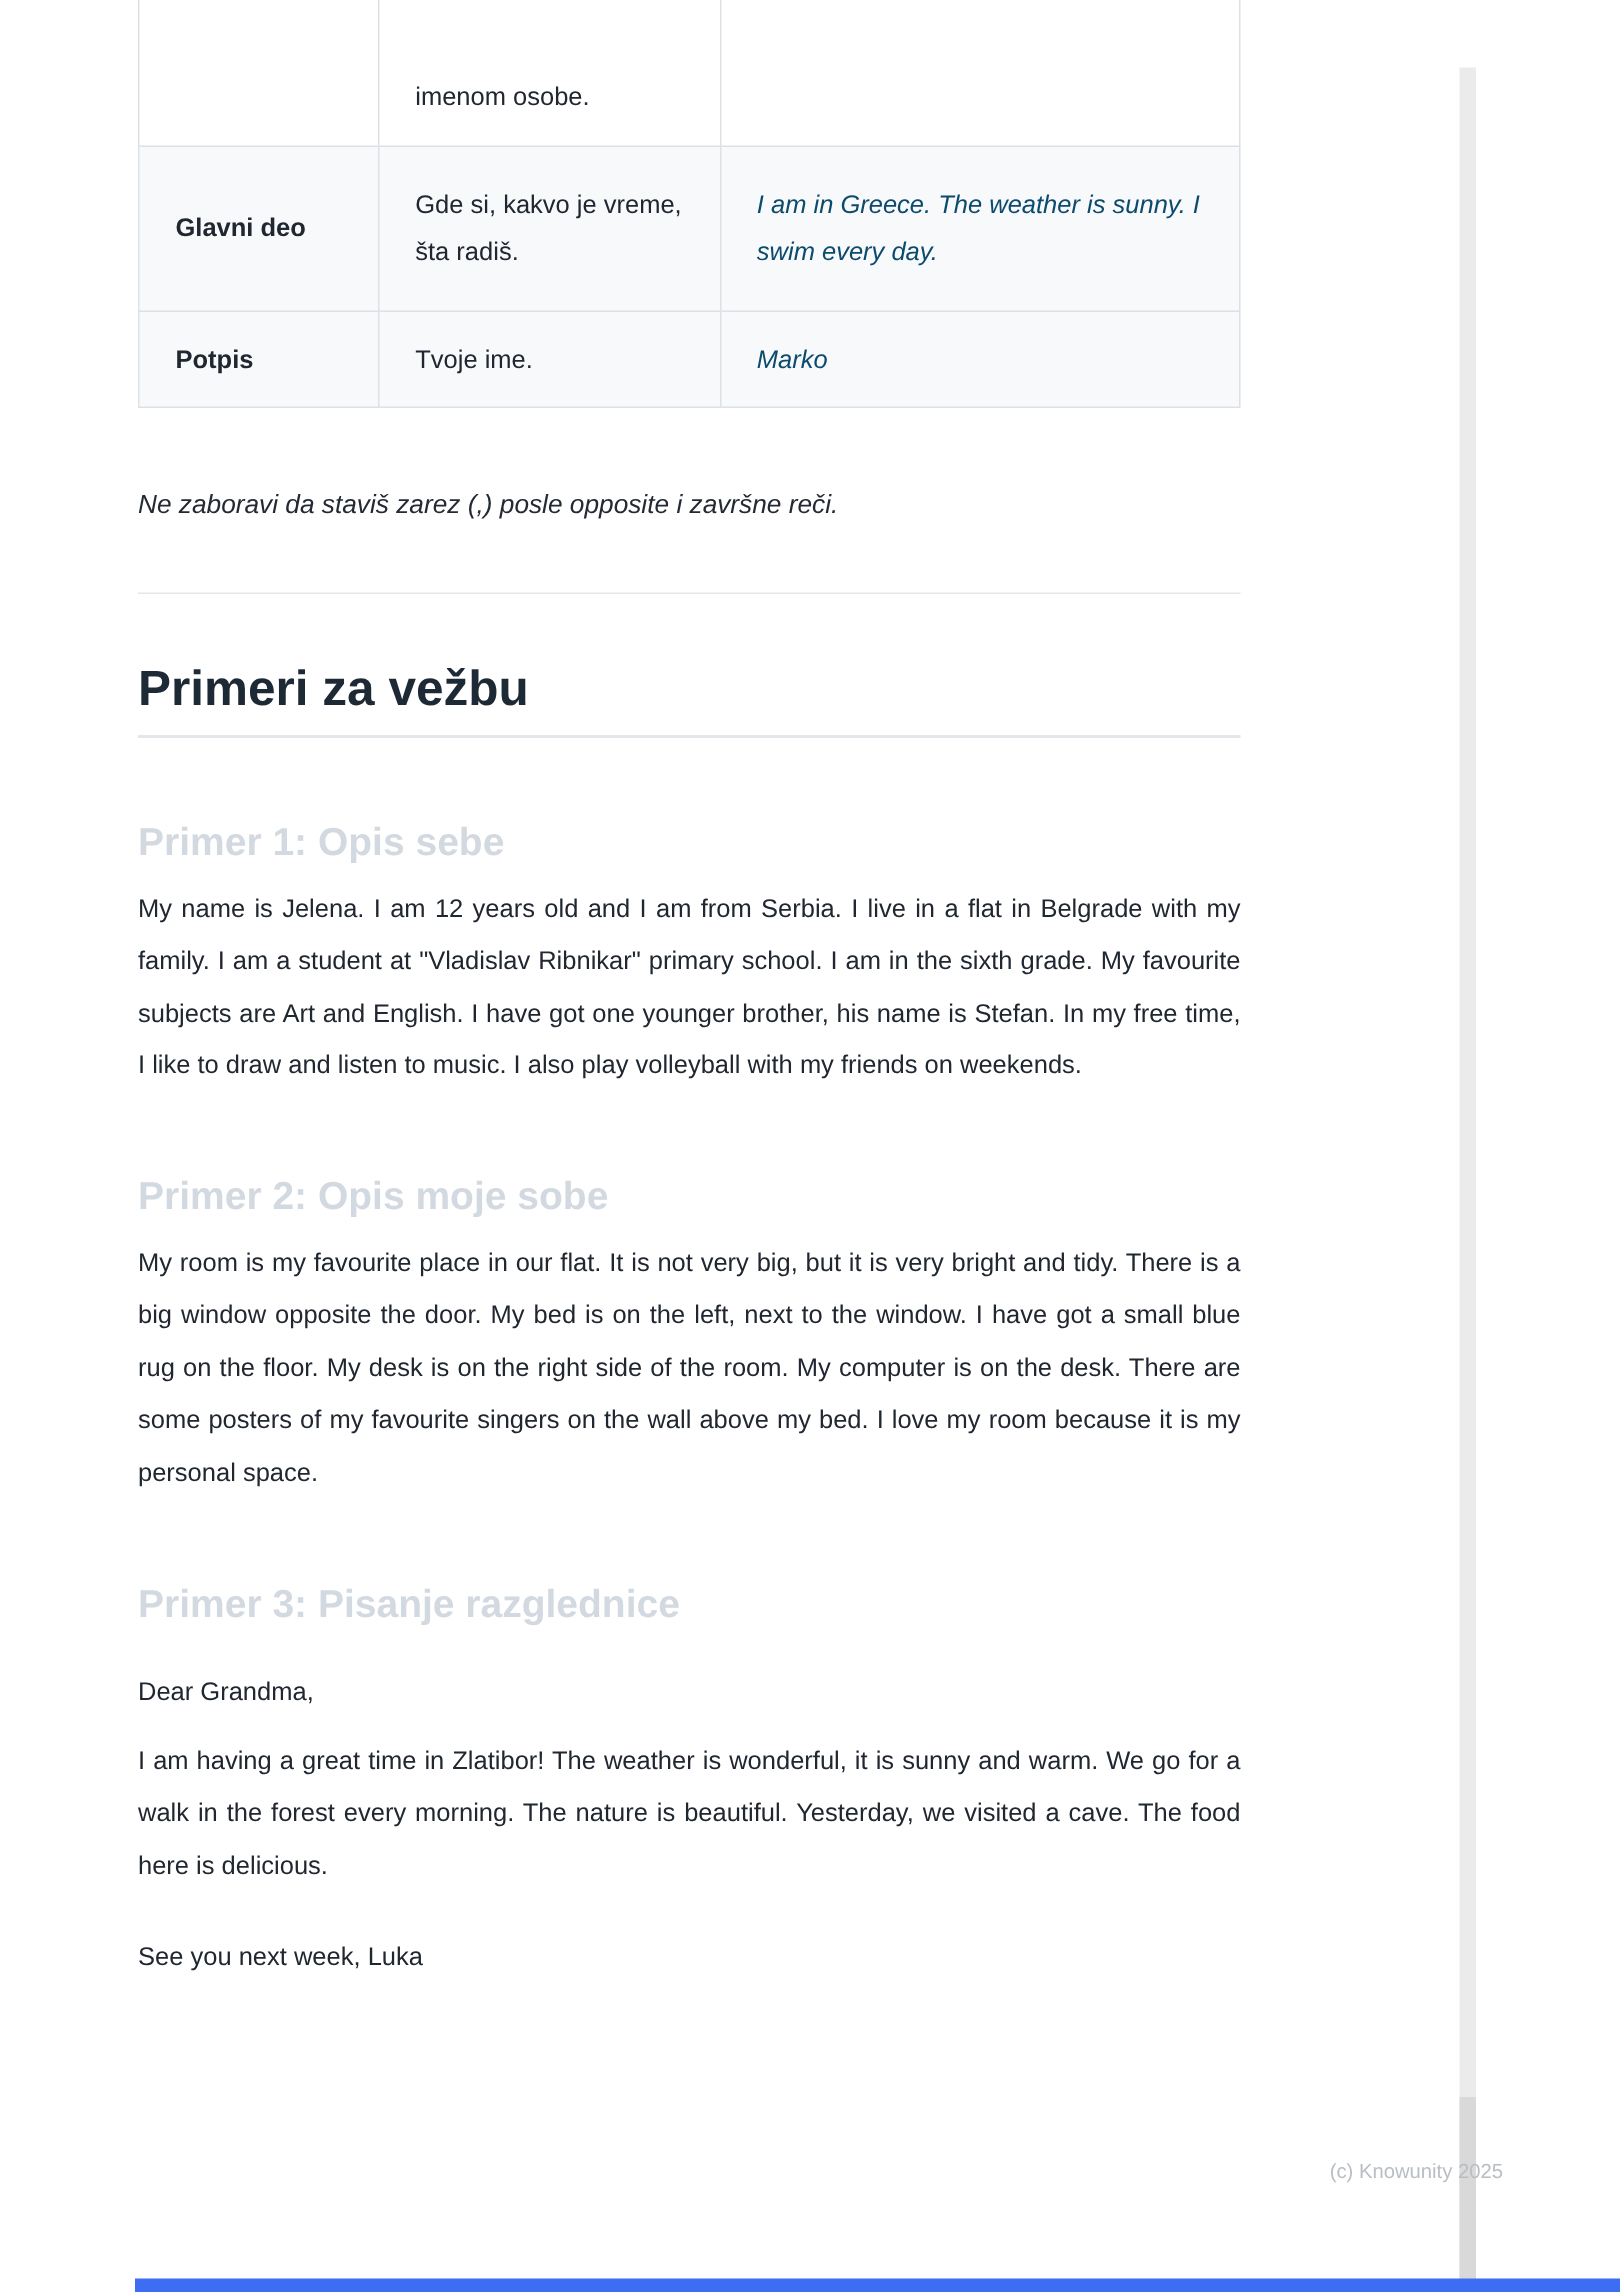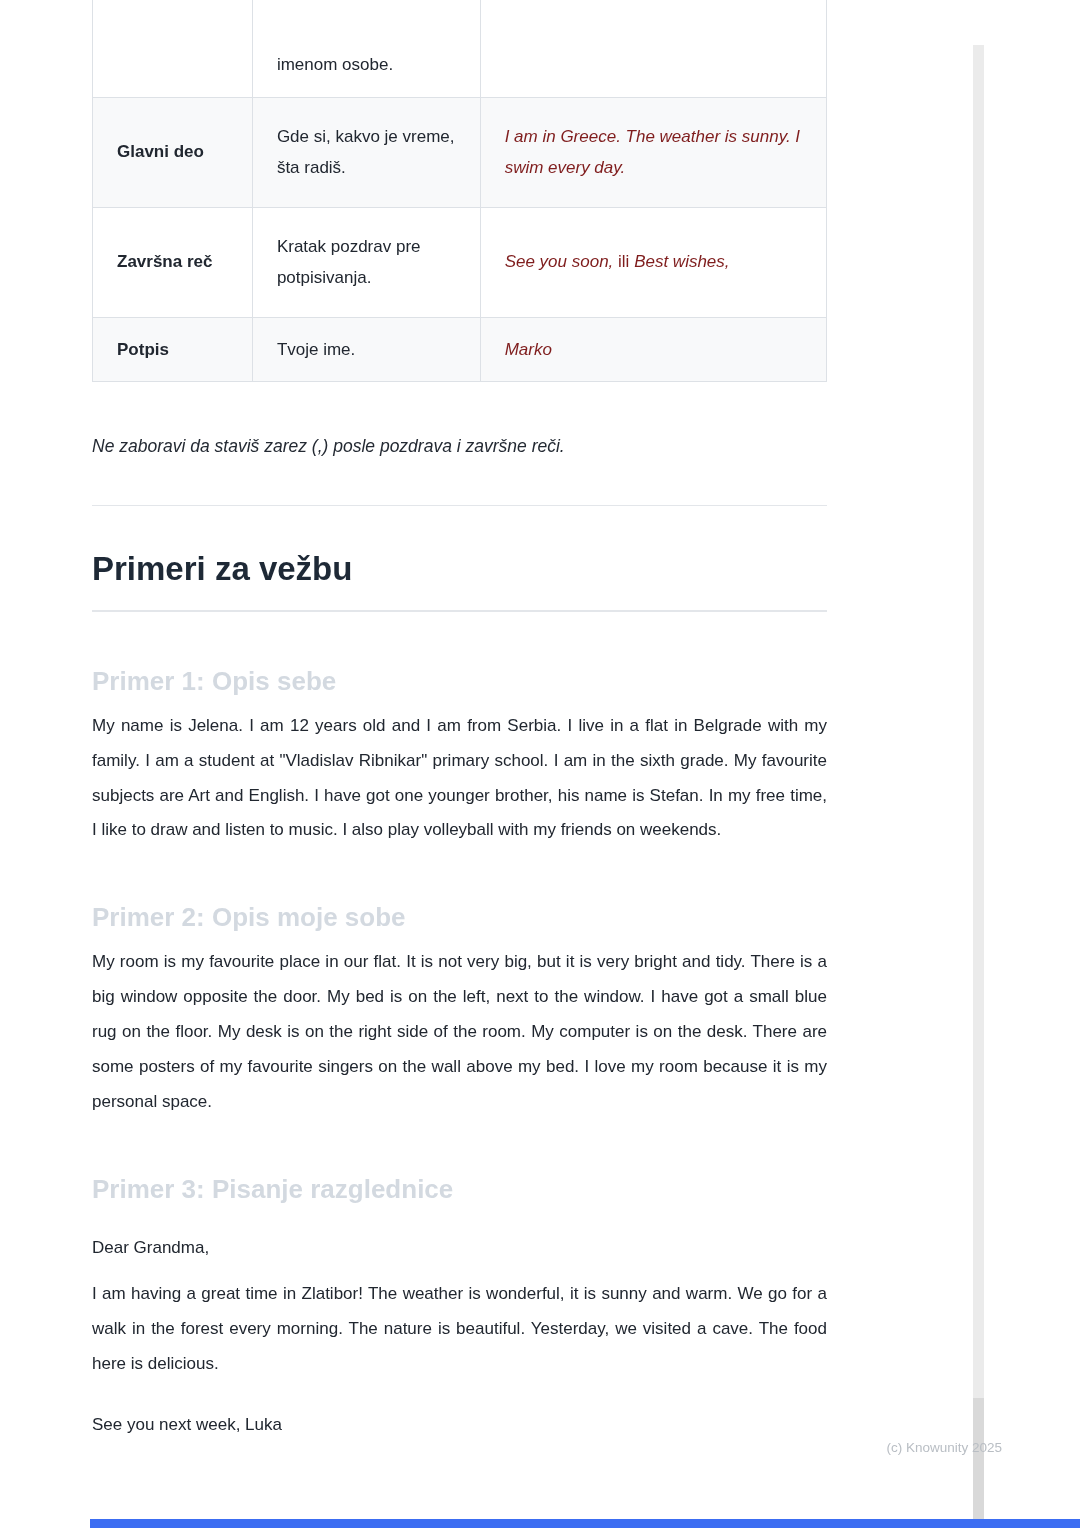--- a/index.html
+++ b/index.html
@@ -23,21 +23,21 @@
     font-size: 17px;
   }
   table.letter-table td {
     border: 1px solid #dde1e6;
     padding: 16px 24px;
     vertical-align: middle;
     line-height: 1.85;
   }
   td.c1 { width: 160px; font-weight: 700; }
   td.c2 { width: 228px; }
-  td.c3 { width: 347px; font-style: italic; color: #7f1d1d; }
+  td.c3 { width: 347px; font-style: italic; color: #0c4a6e; }
   td.c3 .nonitalic { font-style: normal; }
   tr.striped td { background: #f8f9fa; }
   tr.partial td {
     border-top: none;
     height: 97px;
     vertical-align: bottom;
     padding-bottom: 16px;
   }
   tr.tall td { height: 110px; }
   tr.short td { height: 64px; margin-top: 22px; }
@@ -51,21 +51,21 @@
     margin-top: 48px;
     border: none;
     border-top: 1px solid #e3e6ea;
     height: 0;
   }
   h1.section-title {
     margin-top: 44px;
     font-size: 33px;
     font-weight: 700;
     color: #1e2936;
-    padding-bottom: 22px;
+    padding-bottom: 12px;
     border-bottom: 2px solid #e3e6ea;
   }
   h2.example-heading {
     margin-top: 54px;
     font-size: 26px;
     font-weight: 700;
     color: var(--faded-heading, #d3d9e0);
   }
   p.body-par {
     margin-top: 12px;
@@ -126,34 +126,29 @@
       <tr class="partial">
         <td class="c1"></td>
         <td class="c2">imenom osobe.</td>
         <td class="c3"></td>
       </tr>
       <tr class="striped tall">
         <td class="c1">Glavni deo</td>
         <td class="c2">Gde si, kakvo je vreme, šta radiš.</td>
         <td class="c3">I am in Greece. The weather is sunny. I swim every day.</td>
       </tr>
-      <tr class="tall">
-        <td class="c1">Završna reč</td>
-        <td class="c2">Kratak pozdrav pre potpisivanja.</td>
-        <td class="c3"><span>See you soon,</span><span class="nonitalic"> ili </span><span>Best wishes,</span></td>
-      </tr>
       <tr class="striped short">
         <td class="c1">Potpis</td>
         <td class="c2">Tvoje ime.</td>
         <td class="c3">Marko</td>
       </tr>
     </tbody>
   </table>
 
-  <p class="note">Ne zaboravi da staviš zarez (,) posle pozdrava i završne reči.</p>
+  <p class="note">Ne zaboravi da staviš zarez (,) posle opposite i završne reči.</p>
 
   <hr class="divider">
 
   <h1 class="section-title">Primeri za vežbu</h1>
 
   <h2 class="example-heading">Primer 1: Opis sebe</h2>
   <p class="body-par">My name is Jelena. I am 12 years old and I am from Serbia. I live in a flat in Belgrade with my family. I am a student at "Vladislav Ribnikar" primary school. I am in the sixth grade. My favourite subjects are Art and English. I have got one younger brother, his name is Stefan. In my free time, I like to draw and listen to music. I also play volleyball with my friends on weekends.</p>
 
   <h2 class="example-heading">Primer 2: Opis moje sobe</h2>
   <p class="body-par">My room is my favourite place in our flat. It is not very big, but it is very bright and tidy. There is a big window opposite the door. My bed is on the left, next to the window. I have got a small blue rug on the floor. My desk is on the right side of the room. My computer is on the desk. There are some posters of my favourite singers on the wall above my bed. I love my room because it is my personal space.</p>

